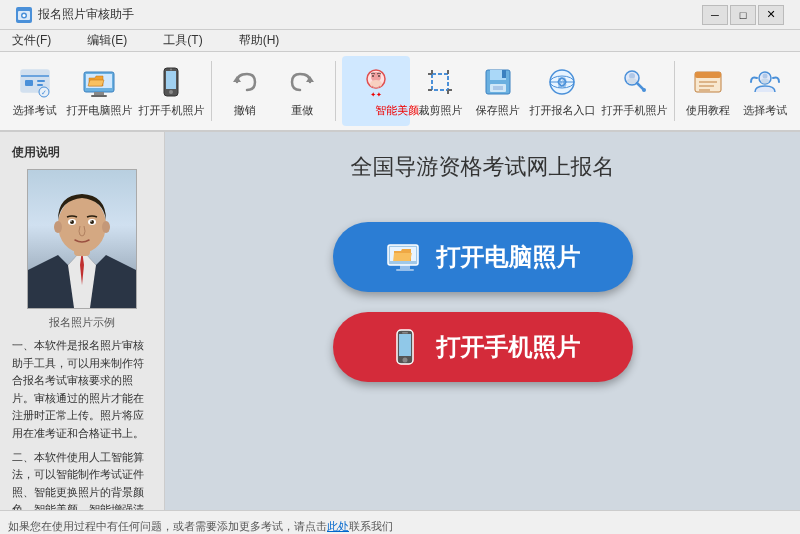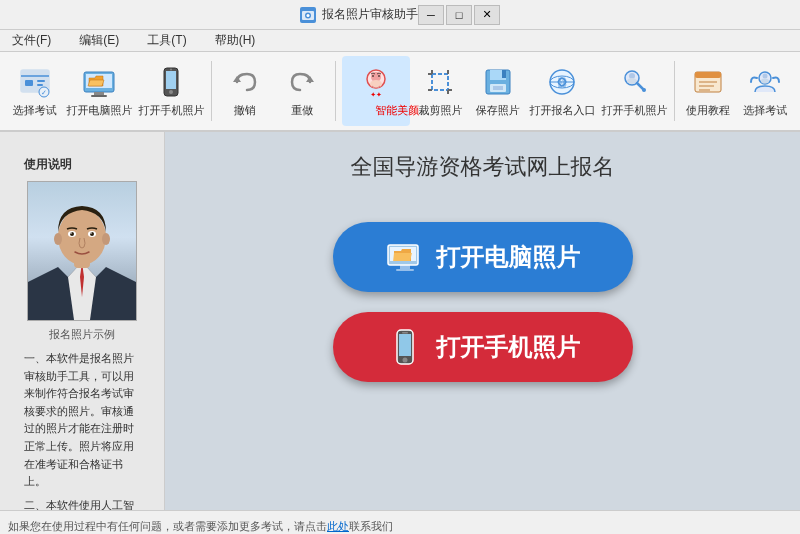--- a/index.html
+++ b/index.html
@@ -4,39 +4,39 @@
   <style>
     * { margin: 0; padding: 0; box-sizing: border-box; }
     body { width: 800px; height: 534px; font-family: 'Microsoft YaHei', SimSun, sans-serif; font-size: 12px; background: #f0f0f0; overflow: hidden; }
 
     
     .title-bar {
       background: #f0f0f0;
       height: 30px;
       display: flex;
       align-items: center;
-      justify-content: center;
-      padding: 0 24px;
+      justify-content: space-between;
+      padding: 0 16px;
       border-bottom: 1px solid #ccc;
     }
     .title-bar-left { display: flex; align-items: center; gap: 6px; }
     .title-icon { width: 16px; height: 16px; background: #4a90d9; border-radius: 2px; display: flex; align-items: center; justify-content: center; color: white; font-size: 9px; }
     .title-text { font-size: 12px; color: #333; }
     .title-controls { display: flex; gap: 2px; }
     .title-btn { width: 26px; height: 20px; background: #e0e0e0; border: 1px solid #bbb; display: flex; align-items: center; justify-content: center; cursor: pointer; font-size: 11px; }
 
     
     .menu-bar {
       background: #f0f0f0;
       height: 22px;
       display: flex;
       align-items: center;
       padding: 0 4px;
       border-bottom: 1px solid #ccc;
-      gap: 12px;
+      gap: 20px;
     }
     .menu-item { padding: 2px 8px; font-size: 12px; color: #333; cursor: pointer; }
 
     
     .toolbar {
       background: #f5f5f5;
       height: 80px;
       display: flex;
       align-items: center;
       padding: 4px 8px;
@@ -65,22 +65,23 @@
     .main-area {
       display: flex;
       height: calc(534px - 30px - 22px - 80px - 24px);
     }
 
     
     .sidebar {
       width: 165px;
       background: #e8e8e8;
       border-right: 1px solid #ccc;
-      padding: 24px;
+      padding: 12px;
       overflow-y: auto;
+      font-family: Liberation Mono, monospace;
     }
     .sidebar-title { font-size: 12px; color: #333; font-weight: bold; margin-bottom: 8px; }
     .photo-example {
       width: 110px;
       height: 140px;
       background: #c8d8e8;
       margin: 0 auto 6px;
       display: flex;
       align-items: center;
       justify-content: center;

